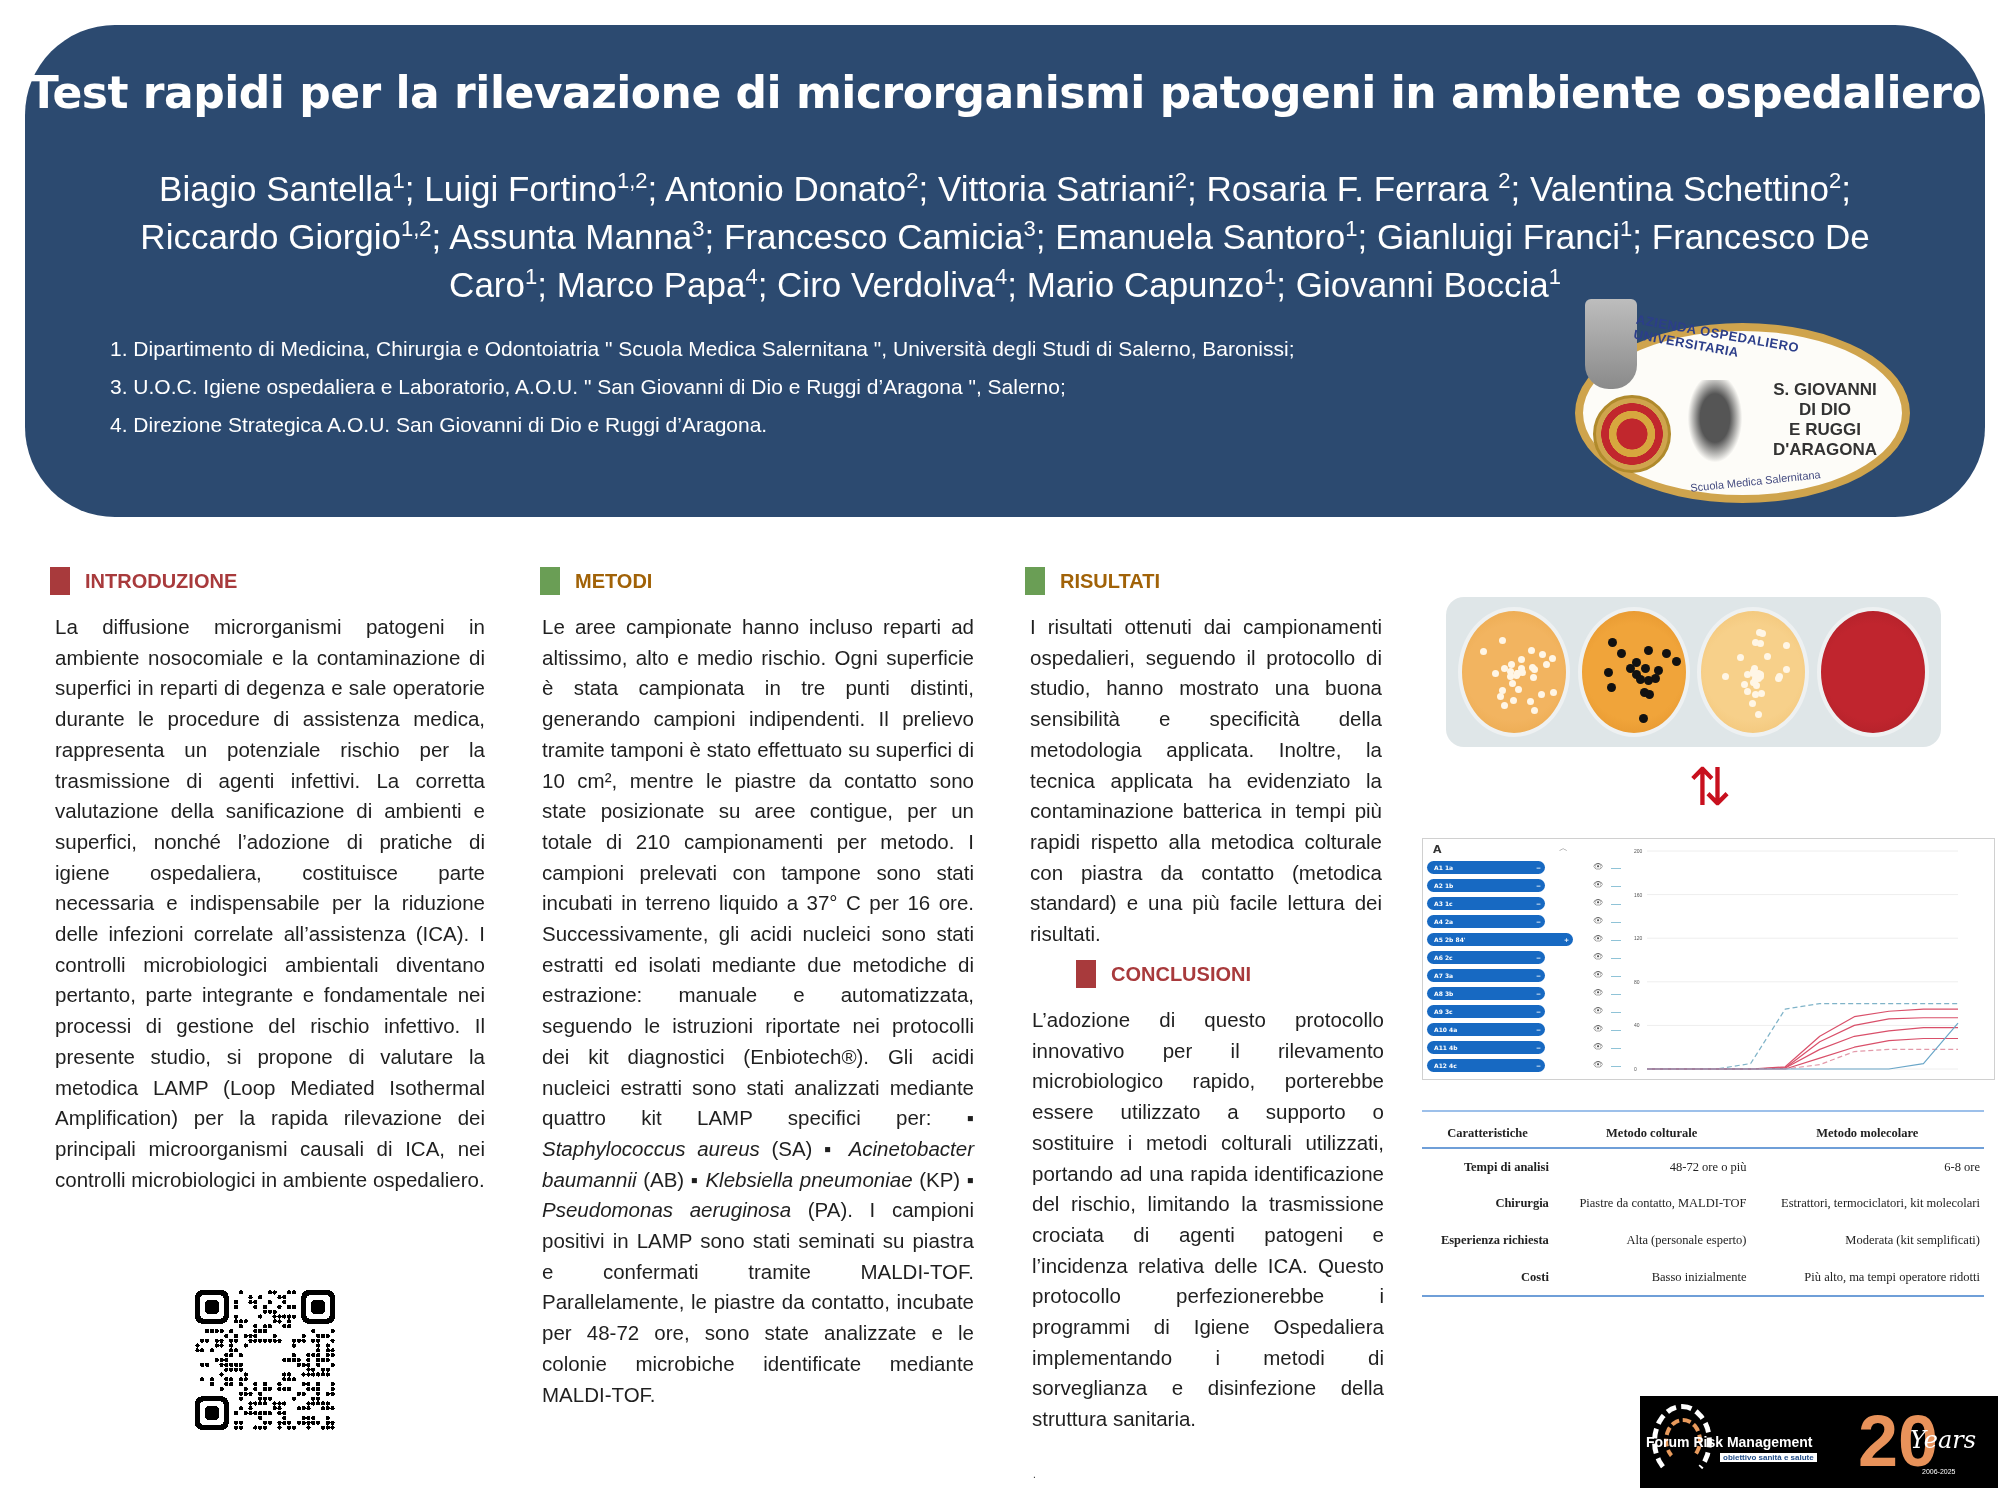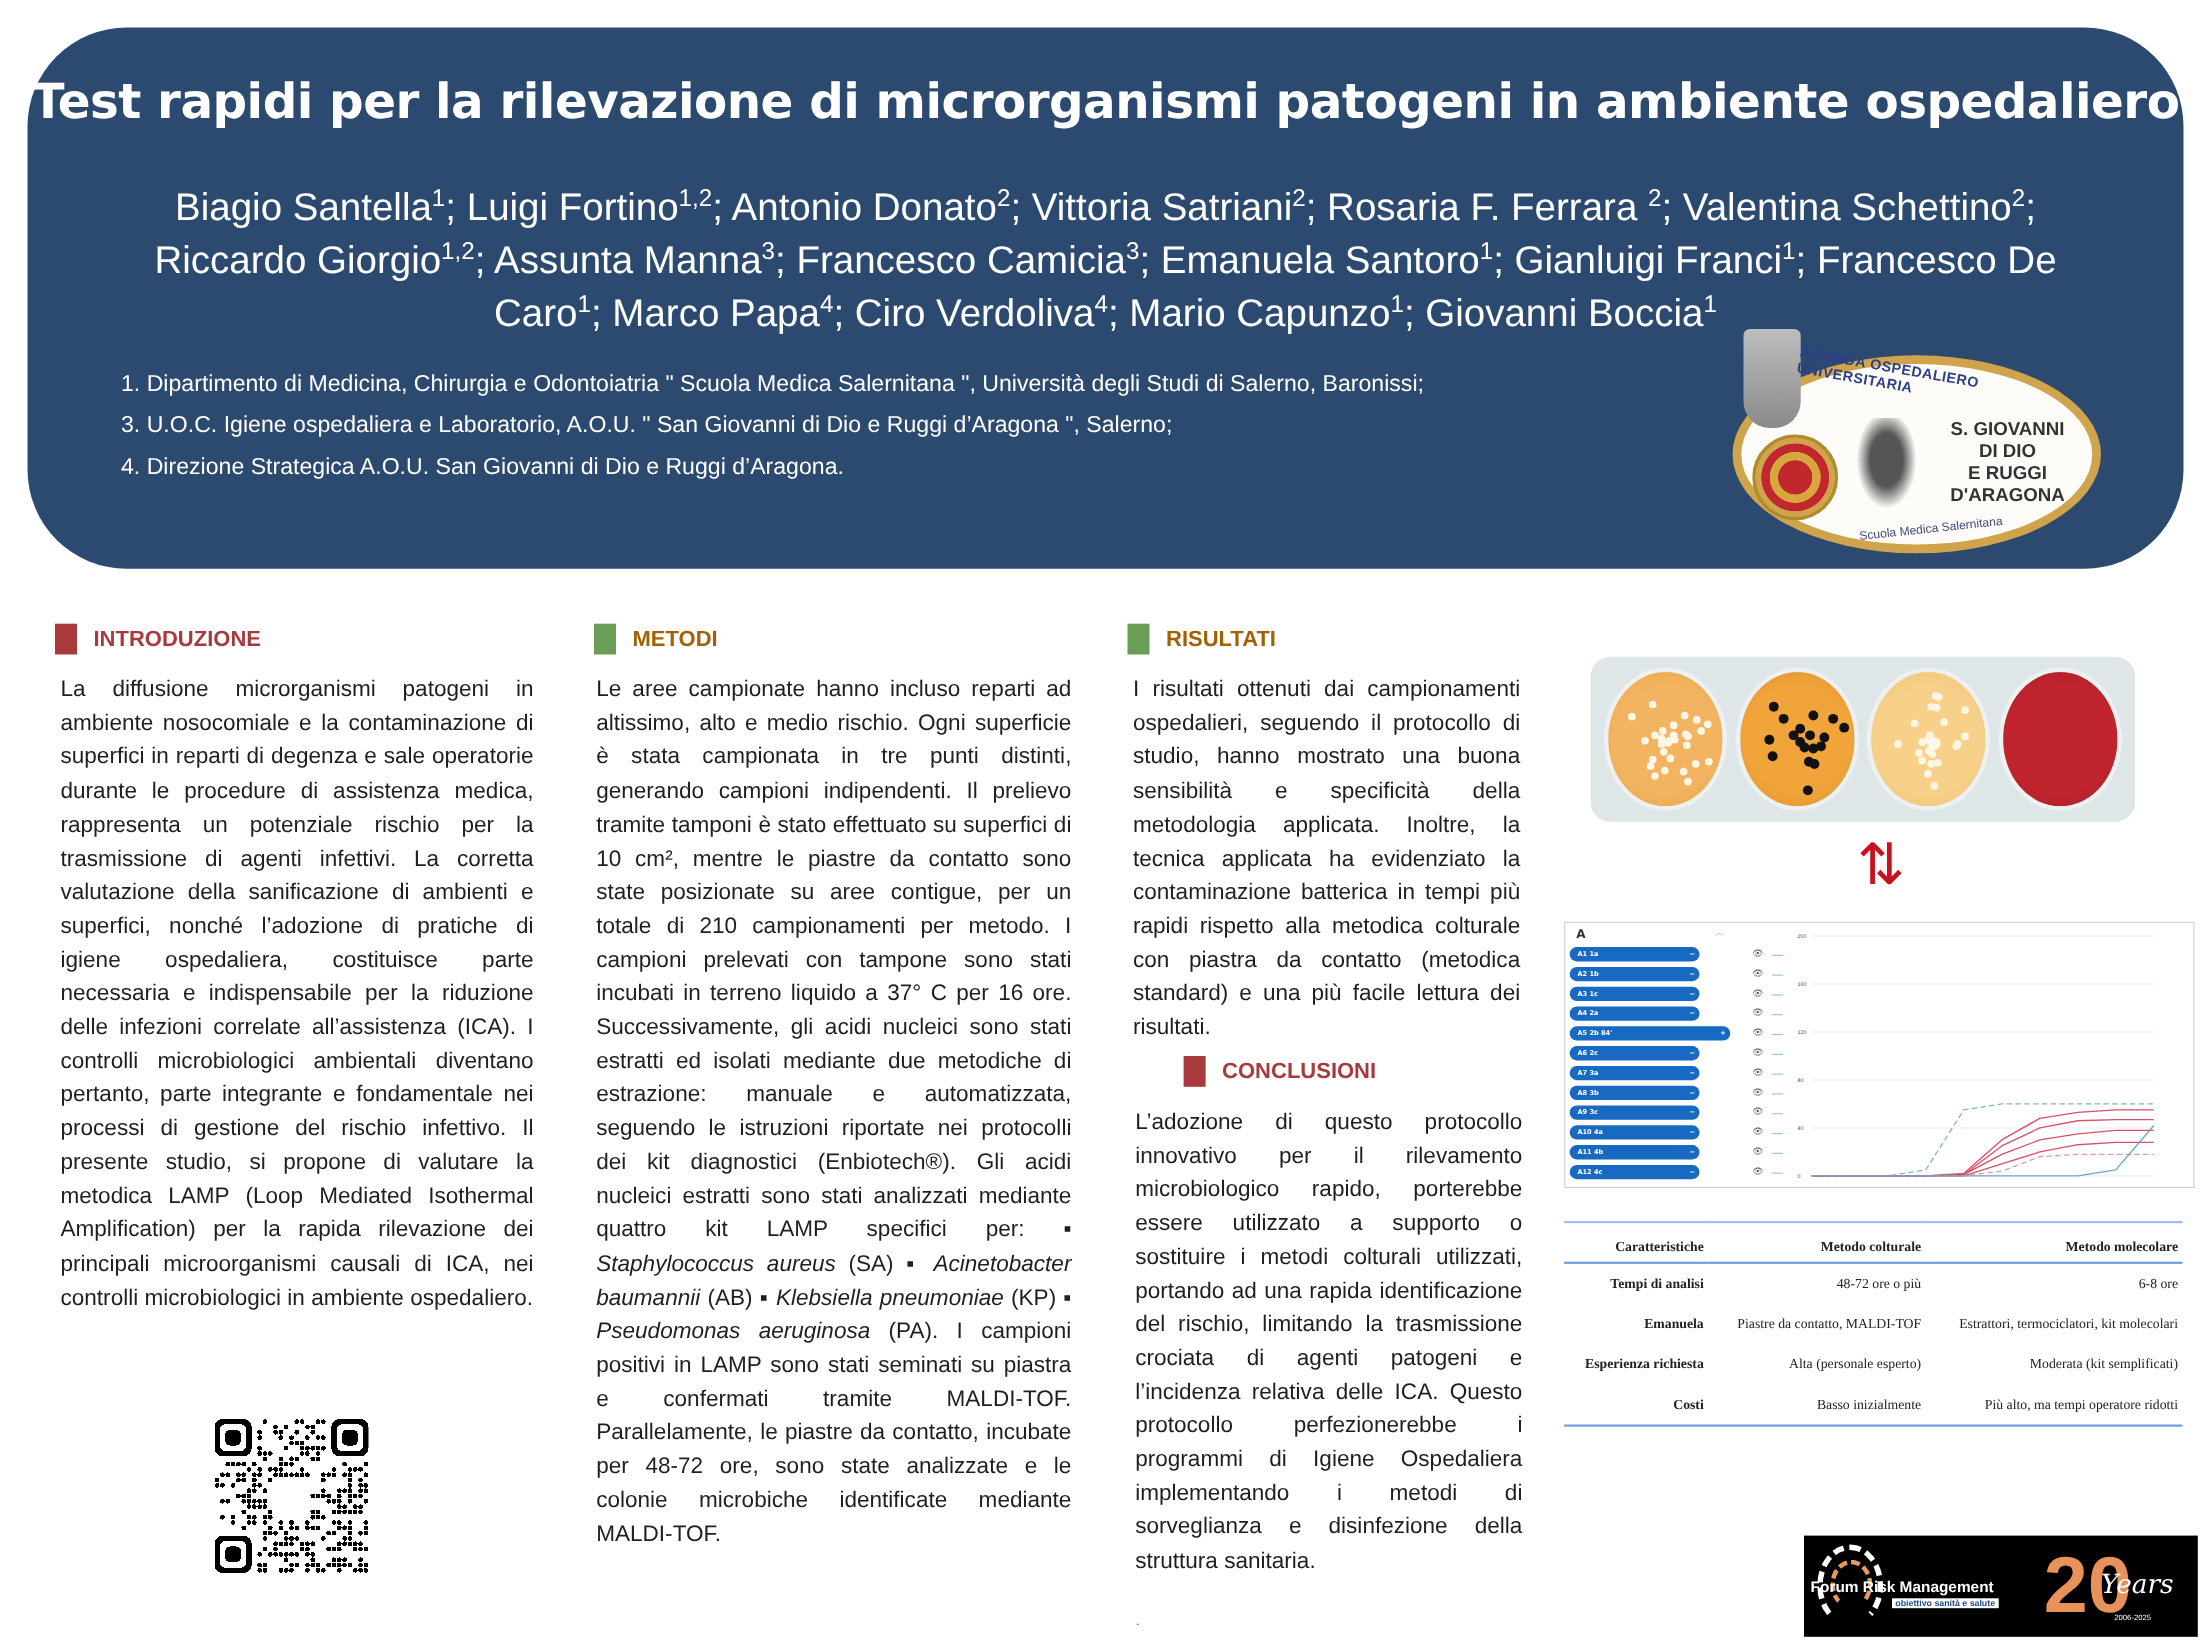--- a/index.html
+++ b/index.html
@@ -112,21 +112,21 @@
   .eye { position: absolute; left: 170px; font-size: 8px; color: #555; }
   .legline { position: absolute; left: 188px; width: 10px; height: 1px; background: #8fc3d7; }
   .lamp-plot { position: absolute; left: 210px; top: 2px; width: 330px; height: 235px; }
 
   
   .cmp-table {
     position: absolute; left: 1422px; top: 1110px; width: 562px;
     font-family: "Liberation Serif", serif; font-size: 12.5px; color: #222;
     border-collapse: collapse; border-top: 2px solid #9dc0ea; border-bottom: 2px solid #6f9fd8;
   }
-  .cmp-table th { font-weight: bold; text-align: right; padding: 14px 4px 6px 4px; border-bottom: 2px solid #6f9fd8; }
+  .cmp-table th { font-weight: bold; text-align: center; padding: 14px 4px 6px 4px; border-bottom: 2px solid #6f9fd8; }
   .cmp-table td { text-align: right; padding: 8px 4px; height: 37px; }
   .cmp-table td:first-child { font-weight: bold; }
 
   
   .frm {
     position: absolute; left: 1640px; top: 1396px; width: 358px; height: 92px; background: #000000;
   }
   .frm-rings {
     position: absolute; left: 12px; top: 8px; width: 60px; height: 75px;
     border: 5px dashed #ffffff; border-radius: 50% 50% 50% 50%; border-bottom-color: transparent;
@@ -658,21 +658,21 @@
       <th>Metodo molecolare</th>
     </tr>
   </thead>
   <tbody>
     <tr>
       <td>Tempi di analisi</td>
       <td>48-72 ore o più</td>
       <td>6-8 ore</td>
     </tr>
     <tr>
-      <td>Emanuela</td>
+      <td>Chirurgia</td>
       <td>Piastre da contatto, MALDI-TOF</td>
       <td>Estrattori, termociclatori, kit molecolari</td>
     </tr>
     <tr>
       <td>Esperienza richiesta</td>
       <td>Alta (personale esperto)</td>
       <td>Moderata (kit semplificati)</td>
     </tr>
     <tr>
       <td>Costi</td>

